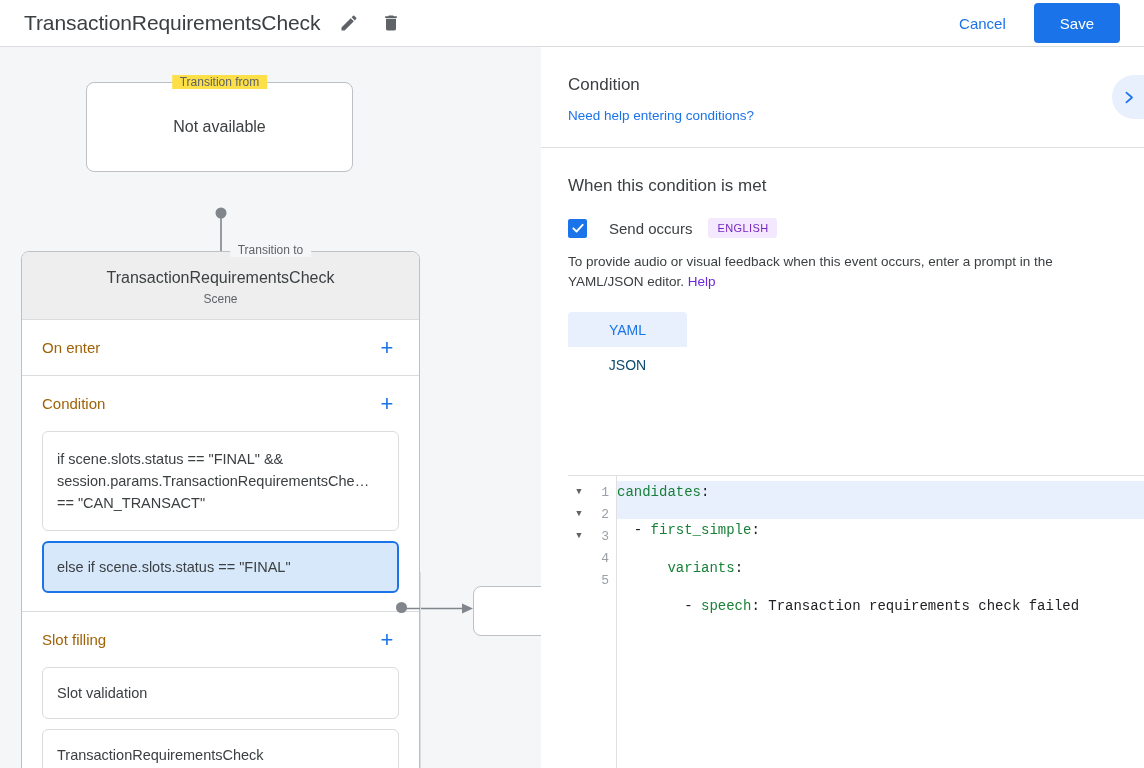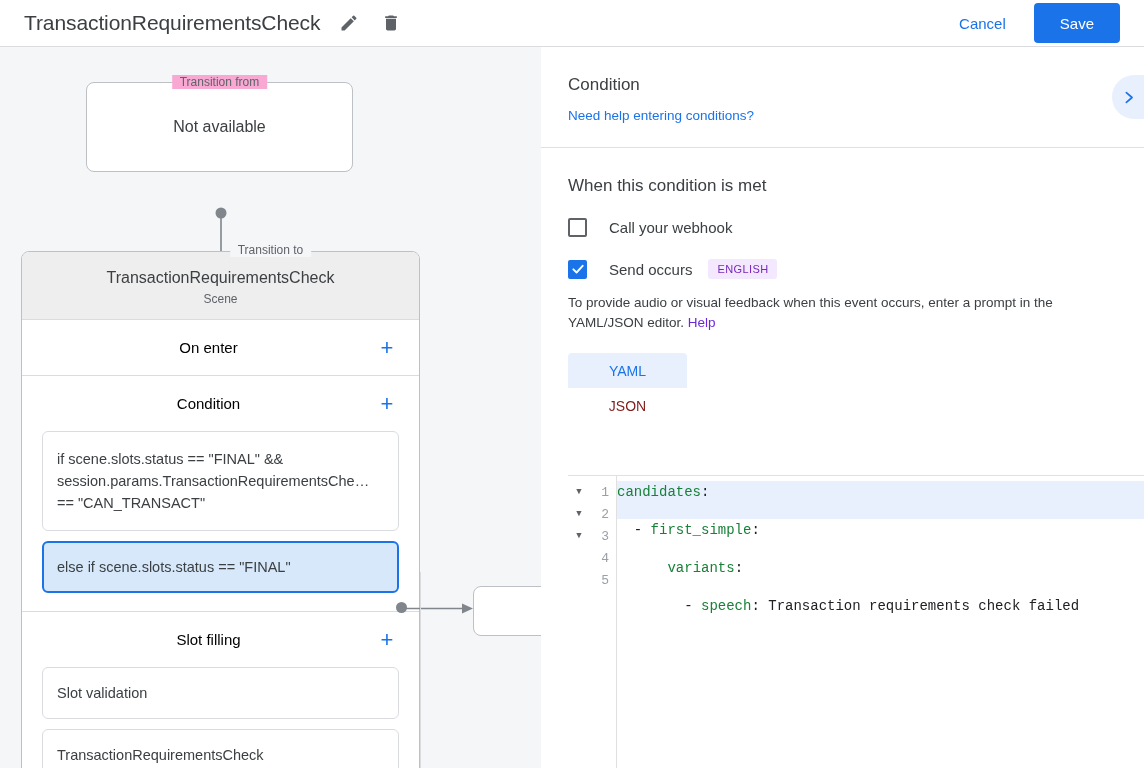--- a/index.html
+++ b/index.html
@@ -55,21 +55,21 @@
 
   .fieldset-box {
     position: absolute;
     border: 1px solid #bdc1c6;
     border-radius: 8px;
     background: #ffffff;
   }
   .fieldset-legend {
     position: absolute;
     top: -8px; left: 50%; transform: translateX(-50%);
-    background: #f9a8d4;
+    background: #fde047;
     padding: 0 8px;
     font-size: 12px; color: #5f6368;
     white-space: nowrap;
     text-align: right;
   }
 
   
   .tfrom {
     left: 86px; top: 35px; width: 267px; height: 90px;
     display: flex; align-items: center; justify-content: center;
@@ -98,21 +98,21 @@
   }
   .tto-title { font-size: 16px; color: #3c4043; }
   .tto-sub { font-size: 12px; color: #5f6368; margin-top: 5px; }
 
   .section { border-bottom: 1px solid #dadce0; }
   .section:last-child { border-bottom: none; }
   .section-head {
     display: flex; align-items: center;
     padding: 0 20px; height: 55px;
   }
-  .section-head .lbl { font-size: 15px; color: #000000; flex: 1; text-align: center; }
+  .section-head .lbl { font-size: 15px; color: #a16207; flex: 1; }
   .plus-btn {
     width: 24px; height: 24px; cursor: pointer;
     display: flex; align-items: center; justify-content: center;
     color: #1a73e8; font-size: 22px; line-height: 1; font-weight: 300;
   }
   .section-body { padding: 0 20px 18px 20px; }
 
   .chip {
     border: 1px solid #dadce0; border-radius: 6px;
     background: #ffffff;
@@ -219,21 +219,21 @@
   .hint {
     margin-top: 14px; font-size: 13.5px; color: #3c4043; line-height: 20px;
     max-width: 556px;
   }
   .hint a { color: #6d28d9; text-decoration: none; cursor: pointer; }
 
   .tabs { display: flex; margin-top: 20px; flex-direction: column; }
   .tab {
     width: 119px; height: 35px;
     display: flex; align-items: center; justify-content: center;
-    font-size: 14px; color: #7f1d1d; cursor: pointer;
+    font-size: 14px; color: #0c4a6e; cursor: pointer;
     border-radius: 4px 4px 0 0;
   }
   .tab.active { background: #e8f0fe; color: #1a73e8; font-weight: 500; }
 
   
   .editor {
     position: absolute; left: 568px; top: 475px;
     width: 576px; height: 293px;
     background: #ffffff;
     border-top: 1px solid #e0e0e0;
@@ -369,24 +369,20 @@
 
 
       <a class="help-link">Need help entering conditions?</a>
     </div>
 
     <div class="panel-divider"></div>
 
     <div class="panel-sec">
       <div class="panel-h">When this condition is met</div>
 
-      <div class="check-row">
-        <span class="cbox"></span>
-        <span class="check-label bold">Call your webhook</span>
-      </div>
 
       <div class="check-row">
         <span class="cbox checked">
           <svg width="14" height="14" viewBox="0 0 24 24" fill="none" stroke="#ffffff" stroke-width="3.2" stroke-linecap="round" stroke-linejoin="round">
             <polyline points="4,12.5 9.5,18 20,6.5"></polyline>
           </svg>
         </span>
         <span class="check-label bold">Send occurs</span>
         <span class="lang-badge">ENGLISH</span>
       </div>

